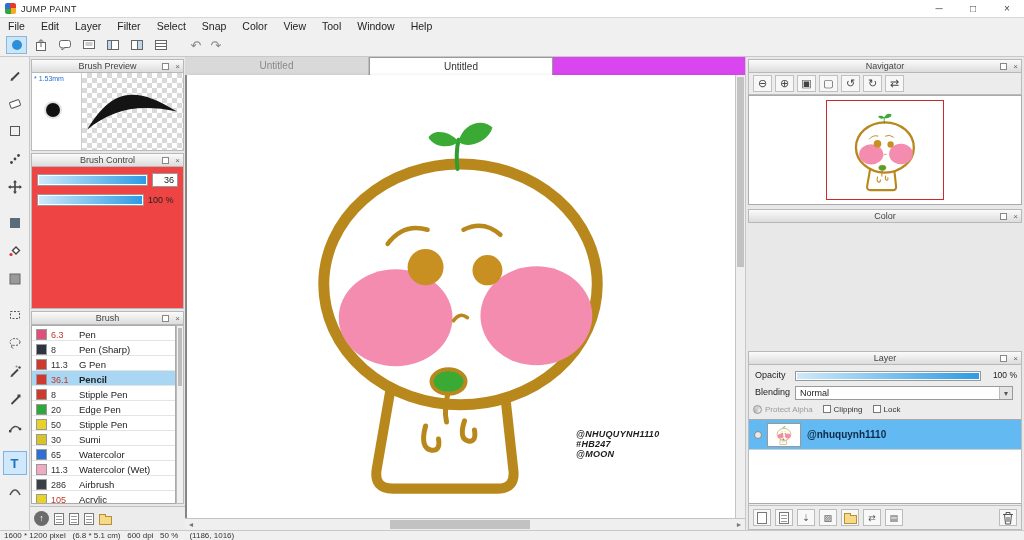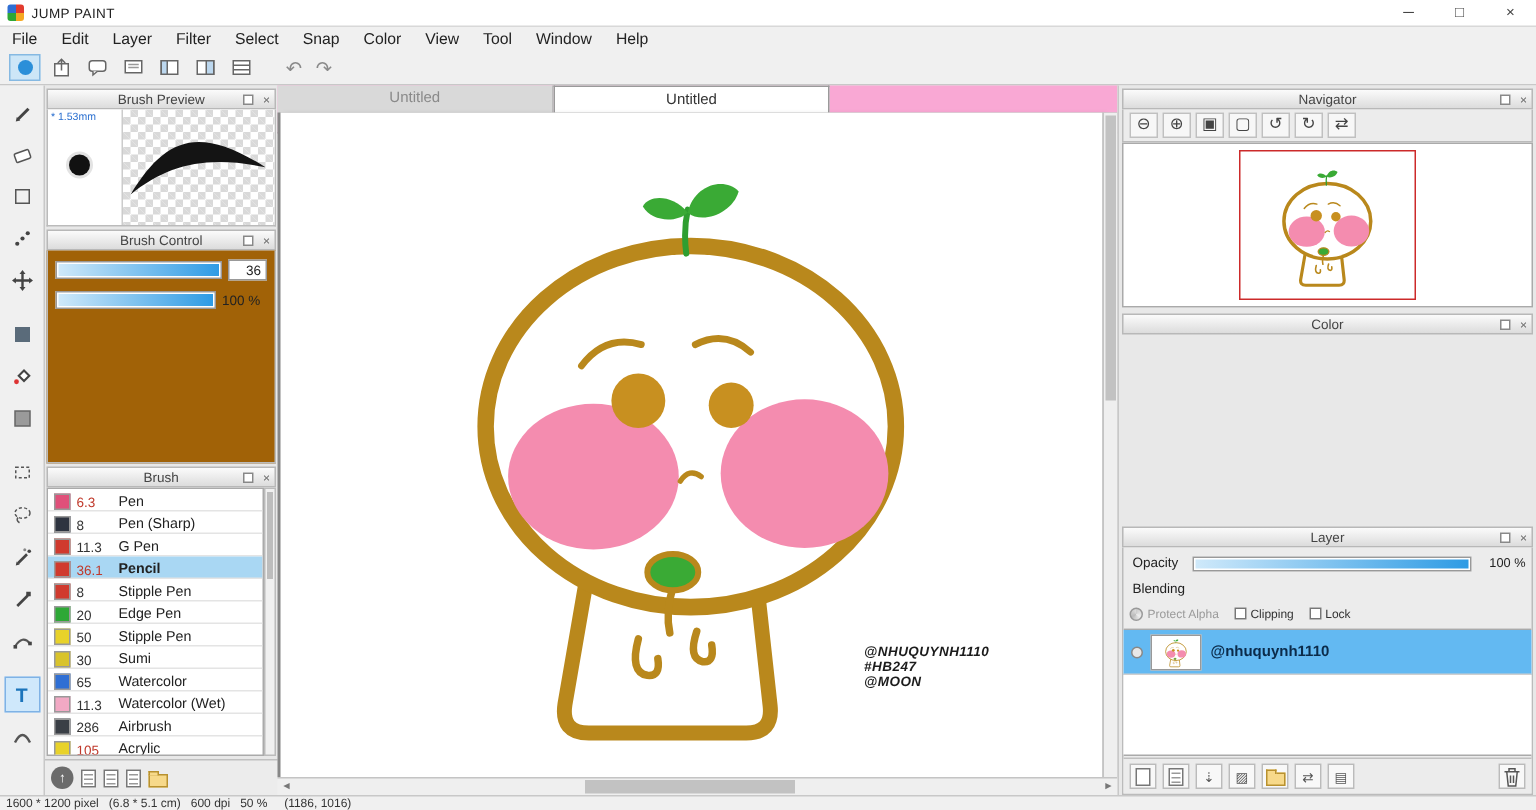--- a/index.html
+++ b/index.html
@@ -41,21 +41,21 @@
 
 #leftpanel{position:absolute;top:57px;left:30px;width:155px;bottom:10px;background:#e8e8e8}
 #bpv{position:absolute;top:2px;left:1px;right:1px;height:92px}
 #bpv-body{position:absolute;top:14px;left:0;right:0;height:78px;background:#ececec;border:1px solid #bbb;border-top:none;display:flex}
 #bpv-dotbox{width:50px;height:100%;background:#fff;border-right:1px solid #ccc;position:relative}
 #bpv-size{position:absolute;top:2px;left:2px;font-size:7px;color:#2a6fd0}
 #bpv-dot{position:absolute;left:14px;top:30px;width:14px;height:14px;border-radius:50%;background:#111;box-shadow:0 0 0 2px #e3e3e3}
 #bpv-stroke{flex:1;position:relative}
 .checker{background-color:#fff;background-image:linear-gradient(45deg,#d9d9d9 25%,transparent 25%,transparent 75%,#d9d9d9 75%),linear-gradient(45deg,#d9d9d9 25%,transparent 25%,transparent 75%,#d9d9d9 75%);background-size:10px 10px;background-position:0 0,5px 5px}
 #bct{position:absolute;top:96px;left:1px;right:1px;height:156px}
-#bct-body{position:absolute;top:14px;left:0;right:0;bottom:0;background:#a16207;border:1px solid #bbb;border-top:none;padding:6px 5px}
+#bct-body{position:absolute;top:14px;left:0;right:0;bottom:0;background:#ef4444;border:1px solid #bbb;border-top:none;padding:6px 5px}
 .ctlrow{display:flex;align-items:center;margin-bottom:7px}
 .slider{height:12px;border:1px solid #999;background:#fff;position:relative;flex:1}
 .slider .fill{position:absolute;left:1px;top:1px;bottom:1px;background:linear-gradient(to right,#cfe9fa,#2e9be4)}
 .spin{width:26px;height:14px;border:1px solid #999;background:#fff;font-size:9px;text-align:right;line-height:13px;padding-right:3px;margin-left:4px}
 .pct{font-size:9px;margin-left:4px;width:30px}
 #bru{position:absolute;top:254px;left:1px;right:1px;bottom:26px}
 #bru-list{position:absolute;top:14px;left:0;right:8px;bottom:0;background:#fff;border:1px solid #aaa;overflow:hidden}
 .brow{height:15px;display:flex;align-items:flex-end;border-bottom:1px solid #e4e4e4;font-size:9.5px}
 .brow.sel{background:#a9d7f3}
 .brow .sw{width:11px;height:11px;margin-left:4px;border:1px solid #999}
@@ -66,21 +66,21 @@
 #bru-sb .thumb{position:absolute;top:2px;left:1px;right:1px;height:58px;background:#bdbdbd}
 #lp-bottom{position:absolute;left:0;right:0;bottom:0;height:24px;background:#ececec;border-top:1px solid #c0c0c0;display:flex;align-items:center;padding-left:4px;gap:5px}
 .circ-up{width:15px;height:15px;border-radius:50%;background:#6b6b6b;color:#fff;font-size:9px;text-align:center;line-height:15px}
 .pg{width:10px;height:12px;background:#fff;border:1px solid #777;position:relative}
 .pg i{position:absolute;left:1px;top:2px;right:1px;height:1px;background:#999;box-shadow:0 3px 0 #999,0 6px 0 #999}
 .fld{width:13px;height:9px;background:#f7d98a;border:1px solid #b8912f;position:relative;margin-top:3px}
 .fld::before{content:"";position:absolute;top:-3px;left:-1px;width:5px;height:2px;background:#f7d98a;border:1px solid #b8912f;border-bottom:none}
 
 
 #canvasarea{position:absolute;top:57px;left:185px;width:560px;bottom:10px}
-#tabbar{position:absolute;top:0;left:0;right:0;height:32px;background:#f9a8d4;border-bottom:1px solid #a8a8a8;display:flex}
+#tabbar{position:absolute;top:0;left:0;right:0;height:32px;background:#d946ef;border-bottom:1px solid #a8a8a8;display:flex}
 .tab{width:184px;text-align:center;font-size:10px;line-height:17px}
 .tab.inactive{color:#8a8a8a;background:#d9d9d9;border-right:1px solid #bdbdbd}
 .tab.active{background:#fff;border:1px solid #9a9a9a;border-bottom:none;color:#333}
 #viewport{position:absolute;top:18px;left:0;right:0;bottom:12px;background:#8a8a8a}
 #page{position:absolute;left:2px;top:0;right:10px;bottom:0;background:#fff;box-shadow:2px 2px 4px rgba(0,0,0,.35)}
 #page svg{width:100%;height:100%;display:block}
 #annotation{position:absolute;left:71%;top:80%;font-size:9px;font-weight:bold;font-style:italic;line-height:10px;letter-spacing:.3px;color:#1c1c1c}
 #vscroll{position:absolute;top:18px;right:0;width:10px;bottom:12px;background:#efefef;border-left:1px solid #c4c4c4}
 #vscroll .thumb{position:absolute;top:2px;left:1px;right:1px;height:190px;background:#c2c2c2}
 #hscroll{position:absolute;left:0;right:0;bottom:0;height:12px;background:#efefef;border-top:1px solid #c4c4c4;display:flex;align-items:center}
@@ -527,20 +527,21 @@
       <span class="pop"></span>
       <span class="cls">×</span>
     </div>
     <div id="layerbody">
       <span id="oplabel">Opacity</span>
       <span id="opslider">
           <span class="fill"></span>
         </span>
       <span id="opval">100 %</span>
       <span id="bllabel">Blending</span>
+      <span id="blselect"><span>Normal</span><span class="dd">▾</span></span>
       <div id="checksrow">
         <span class="dis"><span class="minipal"></span><span>Protect Alpha</span></span>
         <span><span class="cb"></span><span>Clipping</span></span>
         <span><span class="cb"></span><span>Lock</span></span>
       </div>
       <div id="layerlist">
         <div class="lrow sel">
           <span class="leye">
               <span class="eyedot"></span>
             </span>

